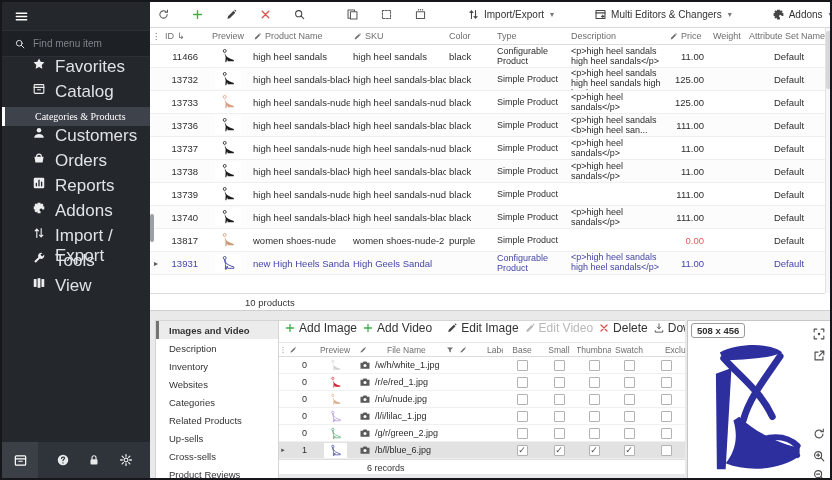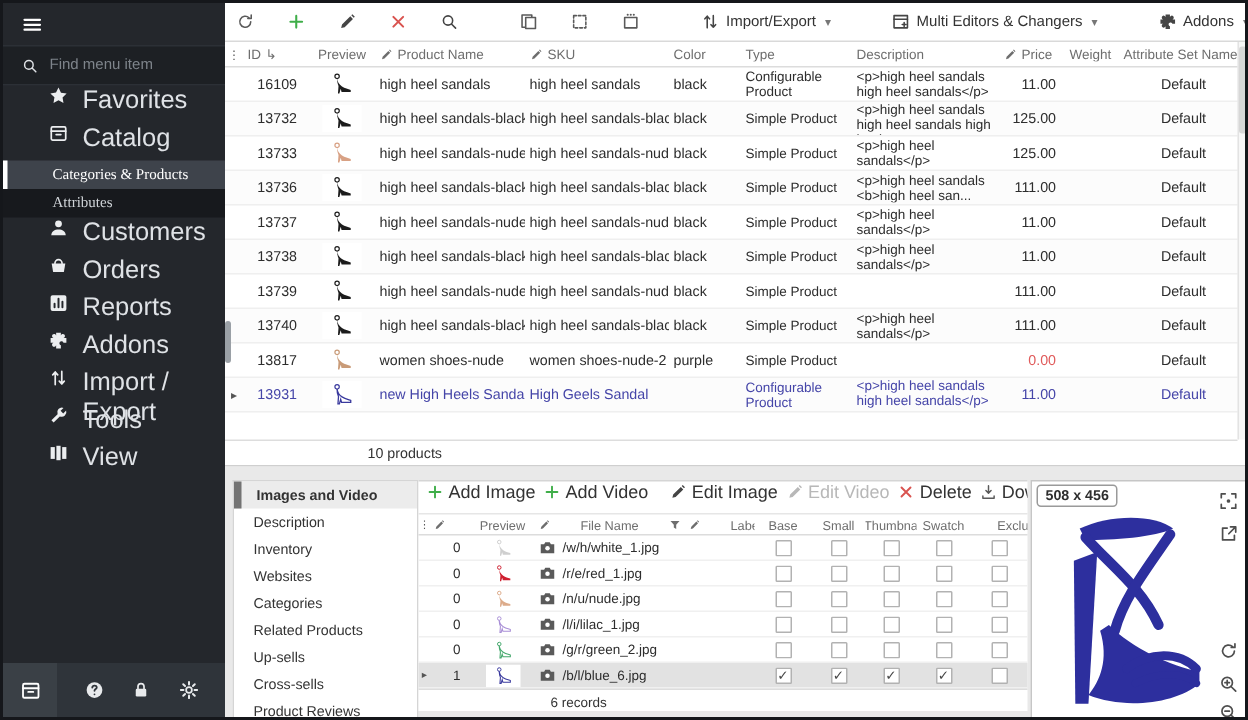--- a/index.html
+++ b/index.html
@@ -48,21 +48,21 @@
   .vscroll { position:absolute; right:0; top:0; bottom:17px; width:7px; background:#f7f7f7; border-left:1px solid #e3e3e3; }
   .vthumb { position:absolute; right:1px; top:3px; width:5px; height:58px; background:#d7d7d7; border-radius:2px; }
   .lscroll { position:absolute; left:0; top:186px; width:4px; height:28px; background:#9aa0a6; border-radius:2px; }
 
   .midgap { height:9px; background:#e9e9e9; }
 
   
   .bottom { height:162px; background:#e9e9e9; display:flex; padding-left:5px; }
   .tabs { width:124px; background:#fff; border:1px solid #d5d5d5; border-bottom:none; }
   .tab { height:18px; display:flex; align-items:center; padding-left:13px; font-size:9.5px; color:#333; cursor:pointer; }
-  .tab.sel { background:#ececec; font-weight:bold; border-left:5px solid #737373; padding-left:10px; }
+  .tab.sel { background:#ececec; font-weight:bold; border-left:3px solid #737373; padding-left:10px; }
   .media { width:406px; background:#fff; border-top:1px solid #d5d5d5; height:154px; position:relative; }
   .mtoolbar { height:22px; display:flex; align-items:flex-start; gap:5px; padding:0 5px; font-size:12px; color:#333; white-space:nowrap; overflow:hidden; border-bottom:1px solid #e6e6e6; }
   .mtb-btn { display:flex; align-items:center; gap:3px; cursor:pointer; }
   .mtb-btn.disabled { color:#b8b8b8; }
   .mrow { display:flex; align-items:center; height:17px; border-bottom:1px solid #f0f0f0; font-size:9px; color:#2d2d2d; }
   .mhead { height:14px; color:#6e6e6e; font-size:8.5px; border-bottom:1px solid #dcdcdc; }
   .mhead .mc { display:flex; align-items:center; gap:20px; }
   .mrow.sel { background:#e2e2e2; }
   .mc { padding:0 2px; overflow:hidden; white-space:nowrap; }
   .m0{width:8px;display:flex;justify-content:center;color:#555;font-size:7px;}
@@ -115,21 +115,20 @@
         <div class="sb-item">
           <span class="ic">
             <svg xmlns="http://www.w3.org/2000/svg" viewBox="0 0 16 16" width="14" height="14" fill="none" stroke="currentColor" stroke-width="1.3" stroke-linecap="round" stroke-linejoin="round">
               <rect x="2.5" y="3" width="11" height="10" rx="1"></rect>
               <path d="M2.5 6.2h11M6.2 8.8h3.6"></path>
             </svg>
           </span>
           <span>Catalog</span>
         </div>
         <div class="sb-sub sel">Categories &amp; Products</div>
-        <div class="sb-sub">Attributes</div>
         <div class="sb-item">
           <span class="ic">
             <svg xmlns="http://www.w3.org/2000/svg" viewBox="0 0 16 16" width="14" height="14" fill="none" stroke="currentColor" stroke-width="1.3" stroke-linecap="round" stroke-linejoin="round">
               <circle cx="8" cy="4.8" r="2.6" fill="currentColor" stroke="none"></circle>
               <path fill="currentColor" stroke="none" d="M2.5 13.5c0-3 2.6-4.4 5.5-4.4s5.5 1.4 5.5 4.4z"></path>
             </svg>
           </span>
           <span>Customers</span>
         </div>
         <div class="sb-item">
@@ -394,21 +393,21 @@
             </span>
             <span class="pc c9">
               <span>Weight</span>
             </span>
             <span class="pc c10">
               <span>Attribute Set Name</span>
             </span>
           </div>
           <div class="prow">
             <span class="pc c0"></span>
-            <span class="pc c1">16109</span>
+            <span class="pc c1">11466</span>
             <span class="pc c2">
               <span class="thumb">
                 <svg viewBox="0 0 22 22" width="16" height="16">
                   <circle cx="6.5" cy="4" r="2" fill="none" stroke="#1c1c1c" stroke-width="1.1"></circle>
                   <path d="M6.5 6 C6.8 9 8.3 11.5 11 13.2 C13.6 14.9 16.6 15.6 19 16.4 L19 18.3 L10.6 18.3 L9.8 15.4 L8.6 19.6 L7.3 19.6 L7.8 12.8 C6.9 10.6 6.4 8 6.5 6 Z" fill="#1c1c1c" stroke="none"></path>
                 </svg>
               </span>
             </span>
             <span class="pc c3">high heel sandals</span>
             <span class="pc c4">high heel sandals</span>

